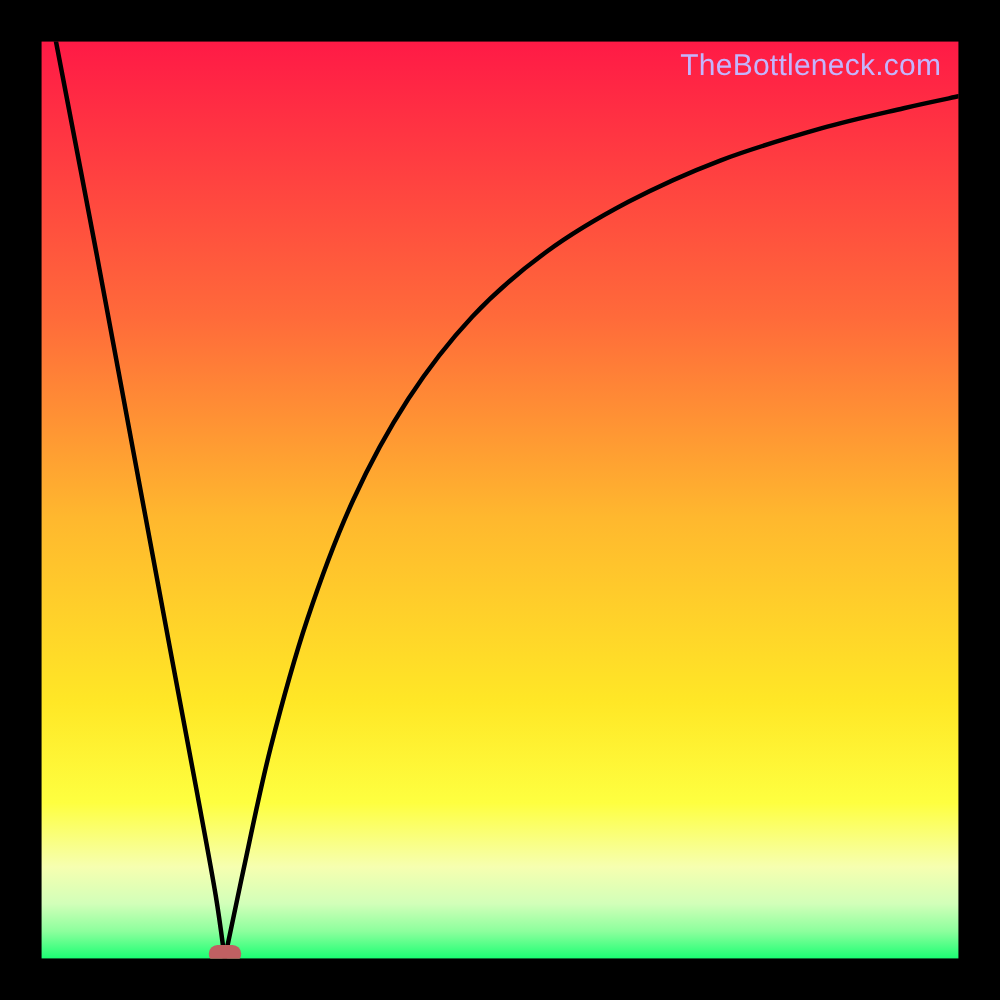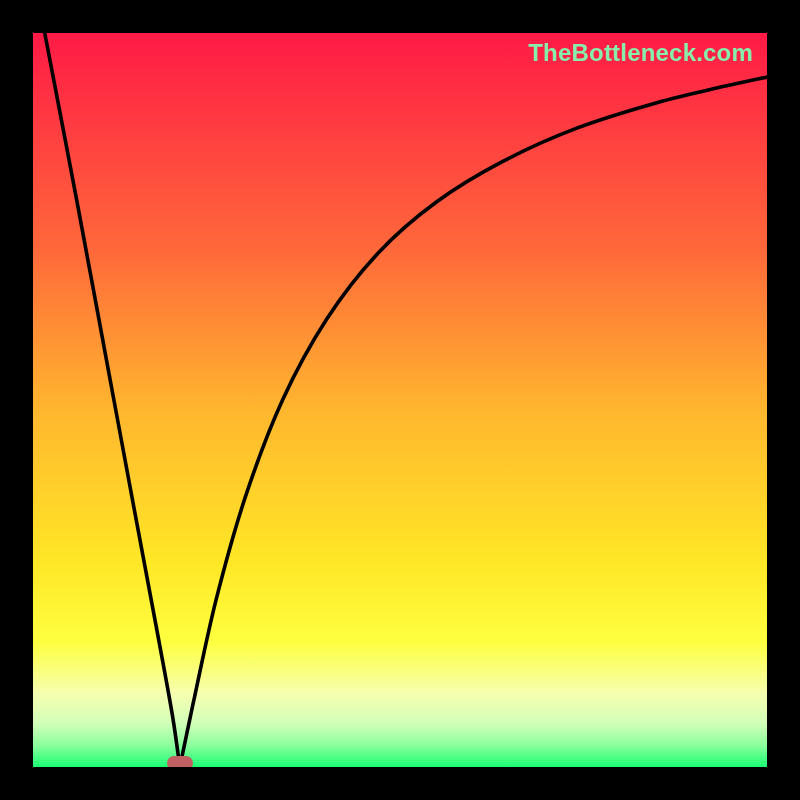--- a/index.html
+++ b/index.html
@@ -27,22 +27,22 @@
   }
   .gradient {
     position: absolute;
     inset: 0;
   }
   .watermark {
     position: absolute;
     top: 6px;
     right: 14px;
     font-size: 24px;
-    font-weight: bold;
-    color: #86efac;
+    font-weight: normal;
+    color: #c4b5fd;
     letter-spacing: 0.2px;
     user-select: none;
   }
   svg {
     position: absolute;
     inset: 0;
   }
   .marker {
     position: absolute;
     width: 26px;

